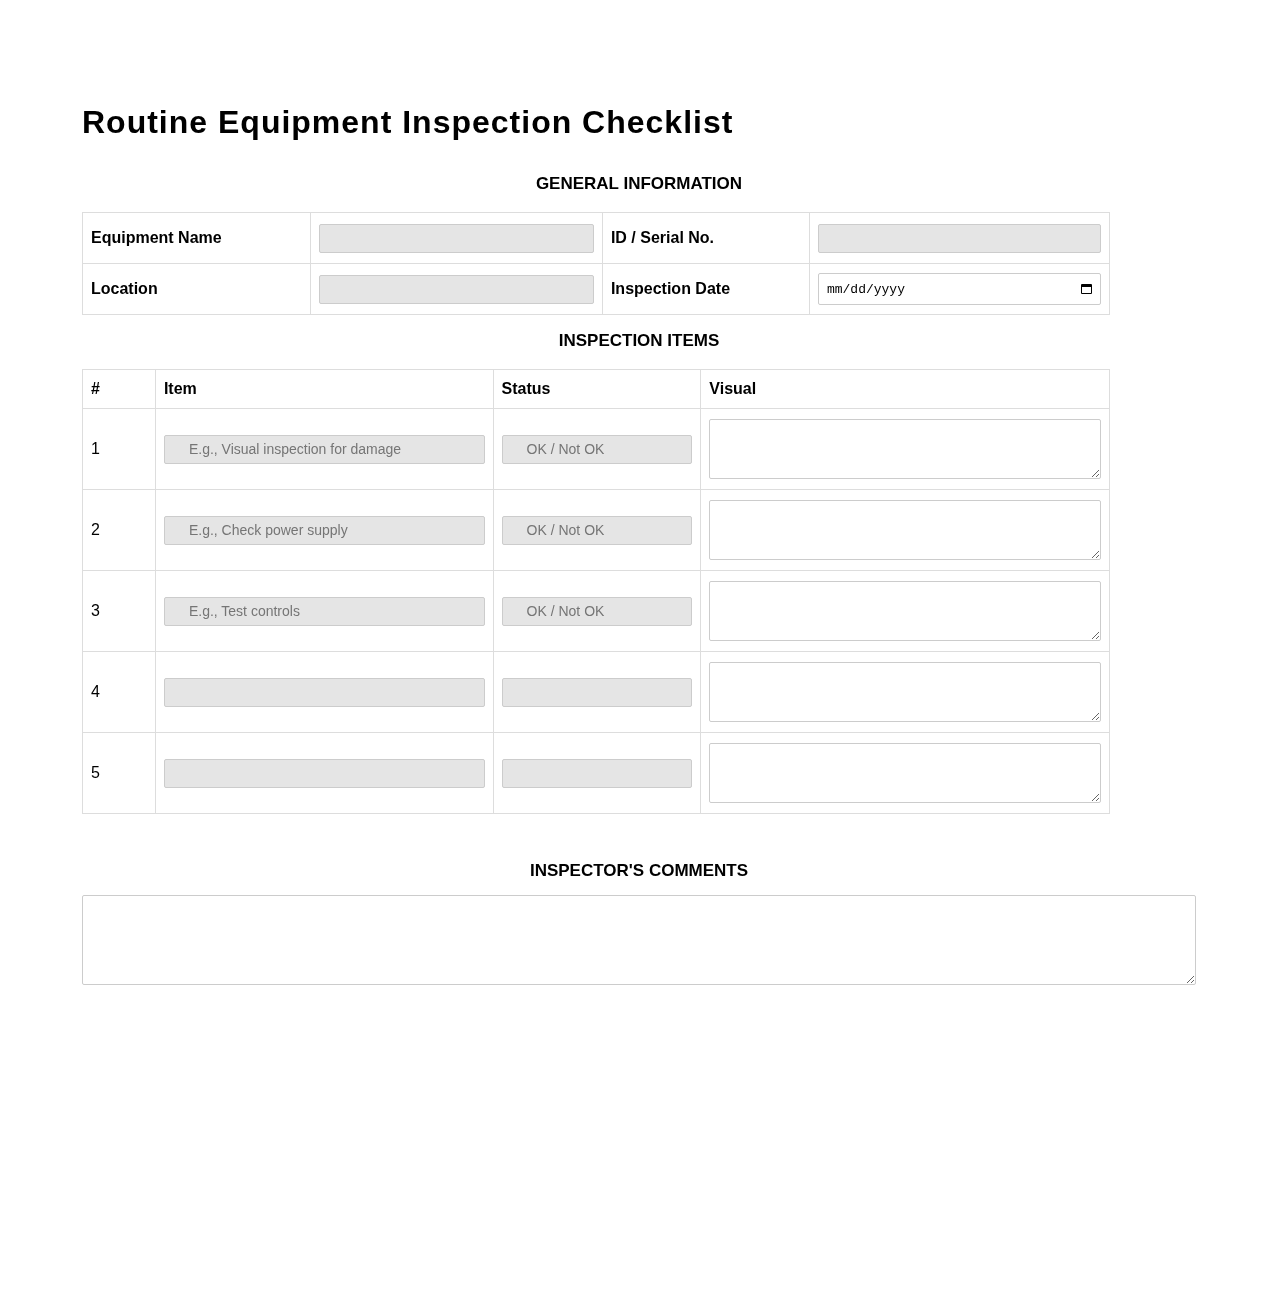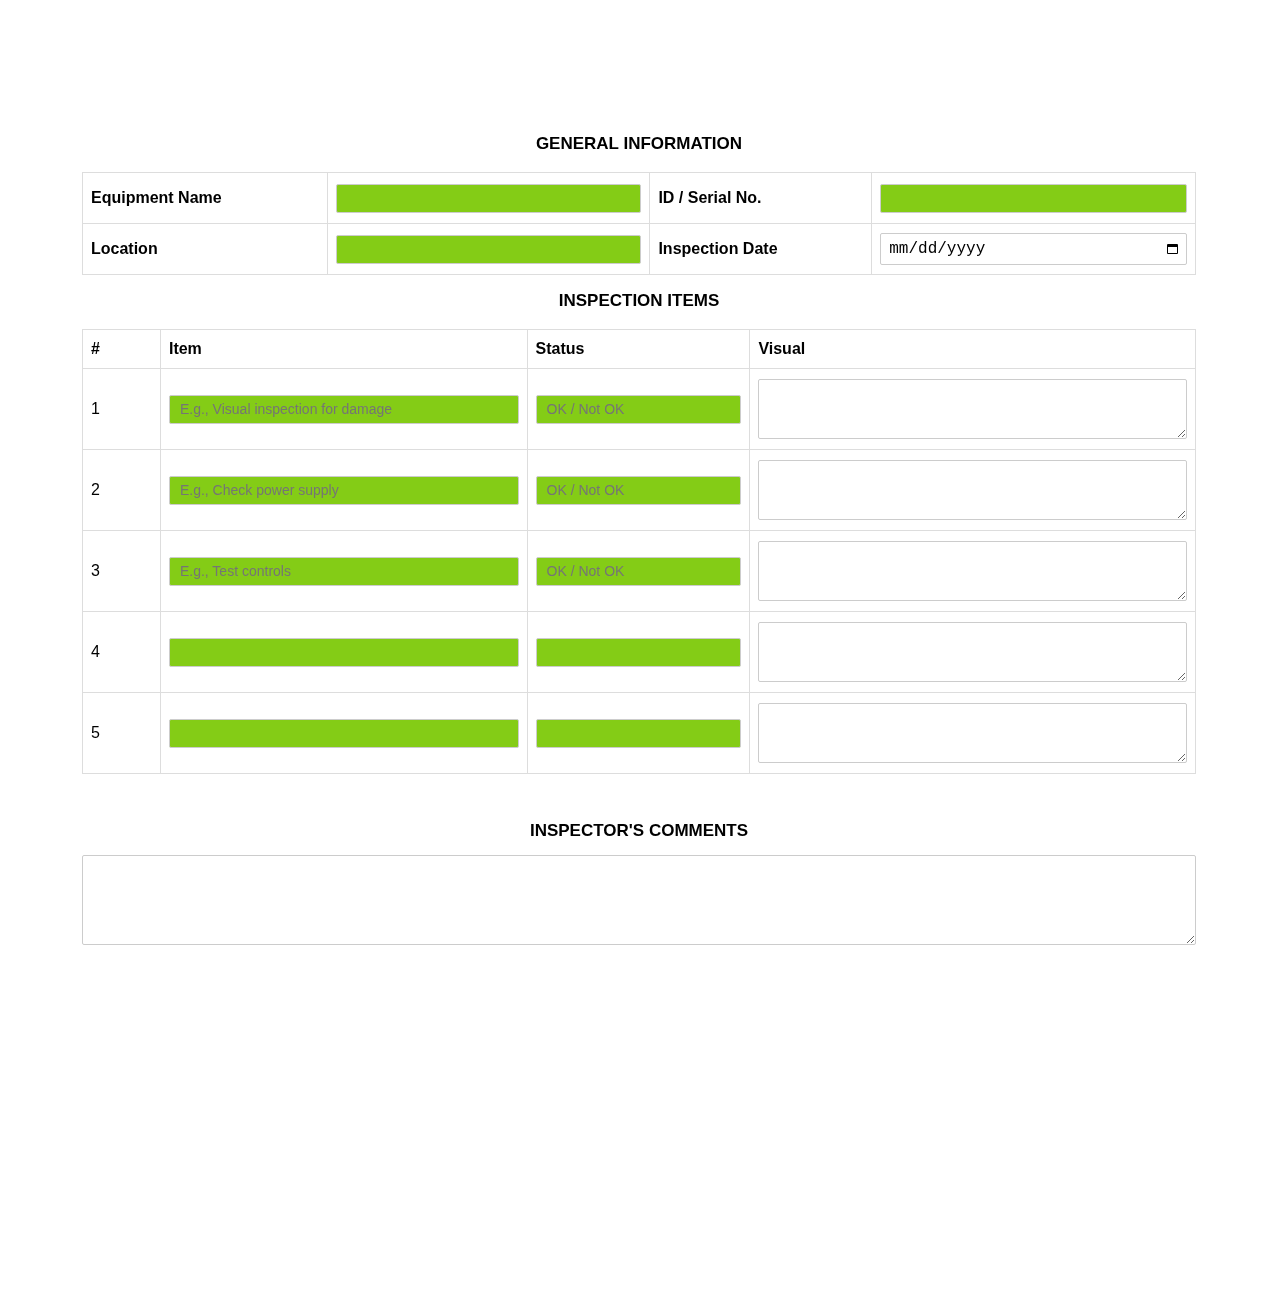--- a/index.html
+++ b/index.html
@@ -28,57 +28,57 @@
     font-weight: bold;
     line-height: 20px;
     text-align: center;
   }
   .sec-gen { margin-top: 32px; }
   .sec-items { margin-top: 16px; }
   .sec-comments { margin-top: 47px; }
 
   table {
     border-collapse: collapse;
-    width: 1114px;
+    width: 1028px;
     margin-top: 18px;
   }
   td, th {
     border: 1px solid #dddddd;
     padding: 8px;
     vertical-align: middle;
     text-align: left;
   }
   .gen td { height: 51px; }
   .gen td.lbl {
     font-weight: bold;
     font-size: 16px;
   }
   input.txt {
     width: 100%;
     height: 29px;
     border: 1px solid #cccccc;
     border-radius: 2px;
-    padding: 4px 10px;
+    padding: 4px 24px;
     font-family: "Liberation Sans", sans-serif;
     font-size: 14px;
-    background: #84cc16;
+    background: #e5e5e5;
     outline: none;
   }
   input.txt::placeholder { color: #757575; }
   .date-box {
     width: 100%;
     height: 32px;
     border: 1px solid #cccccc;
     border-radius: 2px;
     display: flex;
     align-items: center;
     justify-content: space-between;
     padding: 0 8px;
     font-family: "Liberation Mono", monospace;
-    font-size: 16px;
+    font-size: 13px;
     color: #000;
     cursor: text;
   }
   .cal-icon {
     width: 11px; height: 10px;
     border: 1.5px solid #000;
     border-top-width: 3px;
     border-radius: 1px;
     display: inline-block;
   }
@@ -109,20 +109,21 @@
     resize: vertical;
     font-family: "Liberation Sans", sans-serif;
     font-size: 14px;
     outline: none;
   }
 </style>
 </head>
 <body>
 
 <div class="page">
+  <h1>Routine Equipment Inspection Checklist</h1>
 
   <h2 class="sec-gen">GENERAL INFORMATION</h2>
   <table class="gen">
     <colgroup>
       <col style="width:245px">
         <col style="width:323px">
         <col style="width:222px">
         <col style="width:324px">
     </colgroup>
     <tbody>

